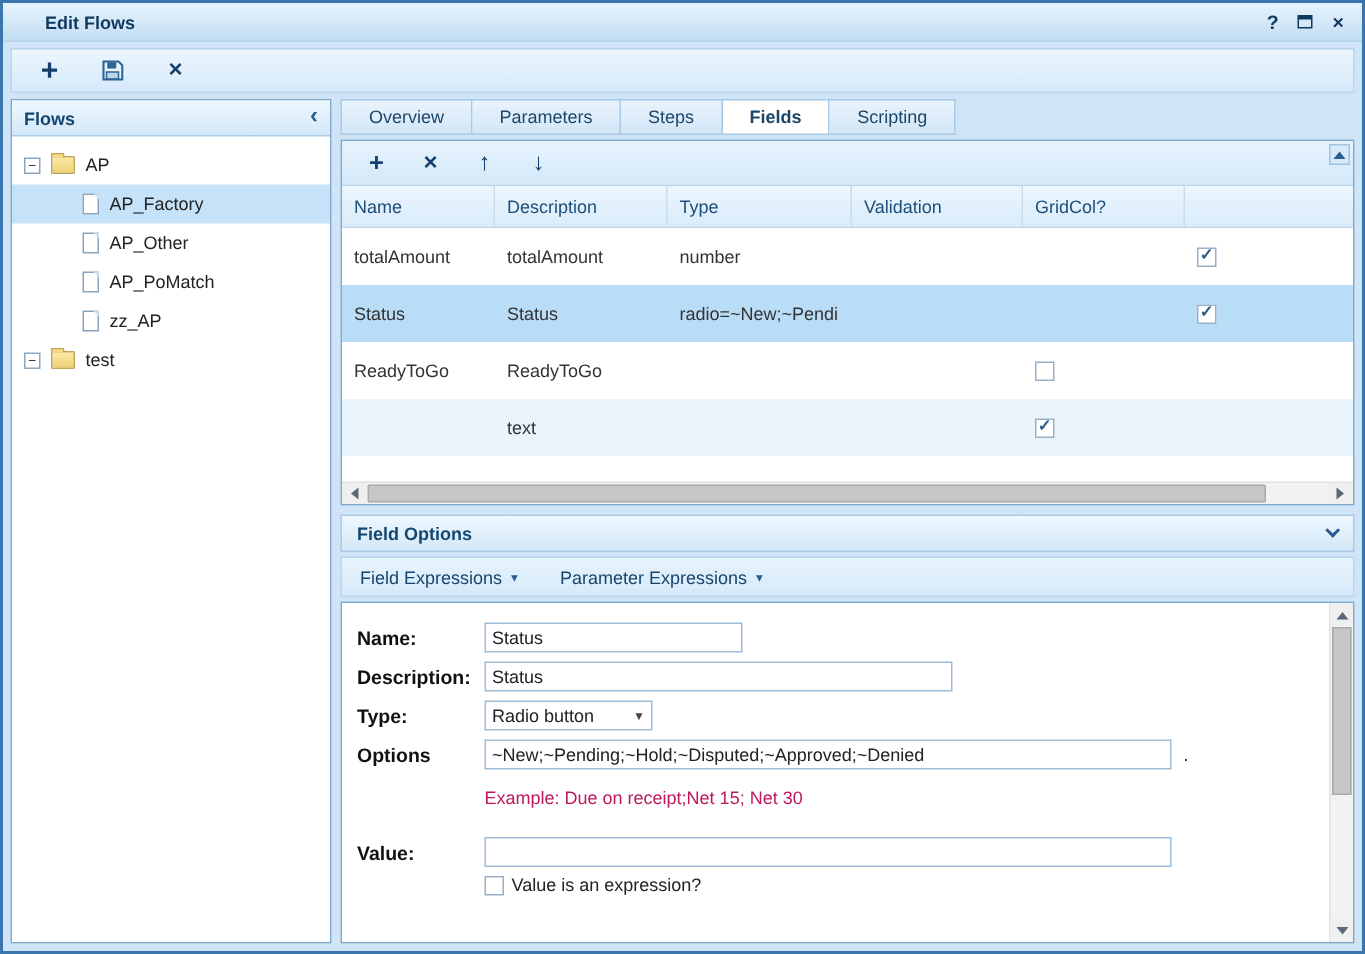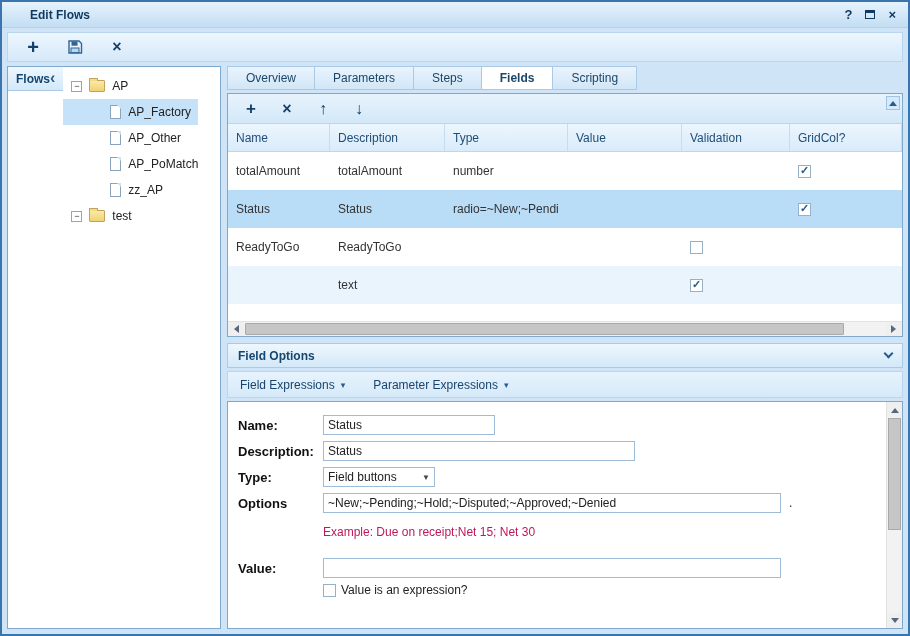--- a/index.html
+++ b/index.html
@@ -18,21 +18,21 @@
   .toolbar{height:30px;flex:none;margin:4px 5px;background:linear-gradient(#ecf6fe,#d6e9f9);border:1px solid #b9d6ee;display:flex;align-items:center;padding-left:12px;gap:16px}
   .tool-btn{width:26px;height:24px;display:flex;align-items:center;justify-content:center;background:transparent;border:none;cursor:pointer}
   .glyph-plus{font-size:20px;font-weight:bold;color:#14406b;line-height:1}
   .glyph-plus.sm{font-size:17px}
   .glyph-x{font-size:16px;font-weight:bold;color:#14406b;line-height:1}
   .glyph-up,.glyph-down{font-size:16px;font-weight:bold;color:#14406b;line-height:1}
 
   .main{flex:1;display:flex;padding:0 5px 5px;gap:6px;min-height:0}
 
   
-  .left-panel{width:214px;flex:none;background:#fff;border:1px solid #7fa9cc;display:flex;flex-direction:row}
+  .left-panel{width:214px;flex:none;background:#fff;border:1px solid #7fa9cc;display:flex;flex-direction:column}
   .panel-header{height:24px;flex:none;background:linear-gradient(#eef7fe,#d3e8f8);border-bottom:1px solid #aacbe6;display:flex;align-items:center;padding:0 8px}
   .panel-title{font-size:12px;font-weight:bold;color:#14466f;flex:1}
   .collapse-arrow{font-size:16px;font-weight:bold;color:#2a5d8f;cursor:pointer;line-height:1;margin-top:-2px}
   .tree{padding-top:6px}
   .tree-row{height:26px;display:flex;align-items:center;padding-left:8px;font-size:12px;color:#222;cursor:pointer;white-space:nowrap}
   .tree-row.child{padding-left:47px}
   .tree-row.selected{background:#c6e2f8}
   .expander{width:11px;height:11px;flex:none;border:1px solid #89a8c4;background:#fff;font-size:9px;line-height:8px;text-align:center;color:#333;margin-right:7px;cursor:pointer}
   .folder-icon{width:16px;height:12px;flex:none;background:linear-gradient(#fbe9a6,#efd275);border:1px solid #c2a35a;border-radius:1px;margin-right:7px;position:relative}
   .folder-icon::before{content:"";position:absolute;top:-3px;left:-1px;width:7px;height:2px;background:#f4db85;border:1px solid #c2a35a;border-bottom:none;border-radius:1px 1px 0 0}
@@ -190,21 +190,20 @@
           </button>
         </div>
         <div class="scroll-up-mini">
             <i></i>
           </div>
 
         <div class="grid-header">
           <div class="hcell">Name</div>
           <div class="hcell">Description</div>
           <div class="hcell">Type</div>
-          <div class="hcell">Value</div>
           <div class="hcell">Validation</div>
           <div class="hcell">GridCol?</div>
         </div>
 
         <div class="grid-row">
           <div class="cell">totalAmount</div>
           <div class="cell">totalAmount</div>
           <div class="cell">number</div>
           <div class="cell"></div>
           <div class="cell"></div>
@@ -283,21 +282,21 @@
           <span class="f-label">Name:</span>
           <input class="f-input w-name" value="Status" style="">
         </div>
         <div class="f-row">
           <span class="f-label">Description:</span>
           <input class="f-input w-desc" value="Status" style="">
         </div>
         <div class="f-row">
           <span class="f-label">Type:</span>
           <span class="f-select">
-            <span>Field buttons</span>
+            <span>Radio button</span>
             <span class="sel-arrow">▼</span>
           </span>
         </div>
         <div class="f-row">
           <span class="f-label">Options</span>
           <input class="f-input w-opts" value="~New;~Pending;~Hold;~Disputed;~Approved;~Denied" style="">
           <span class="opts-suffix">.</span>
         </div>
         <div class="example">Example: Due on receipt;Net 15; Net 30</div>
         <div class="f-row value-row">

